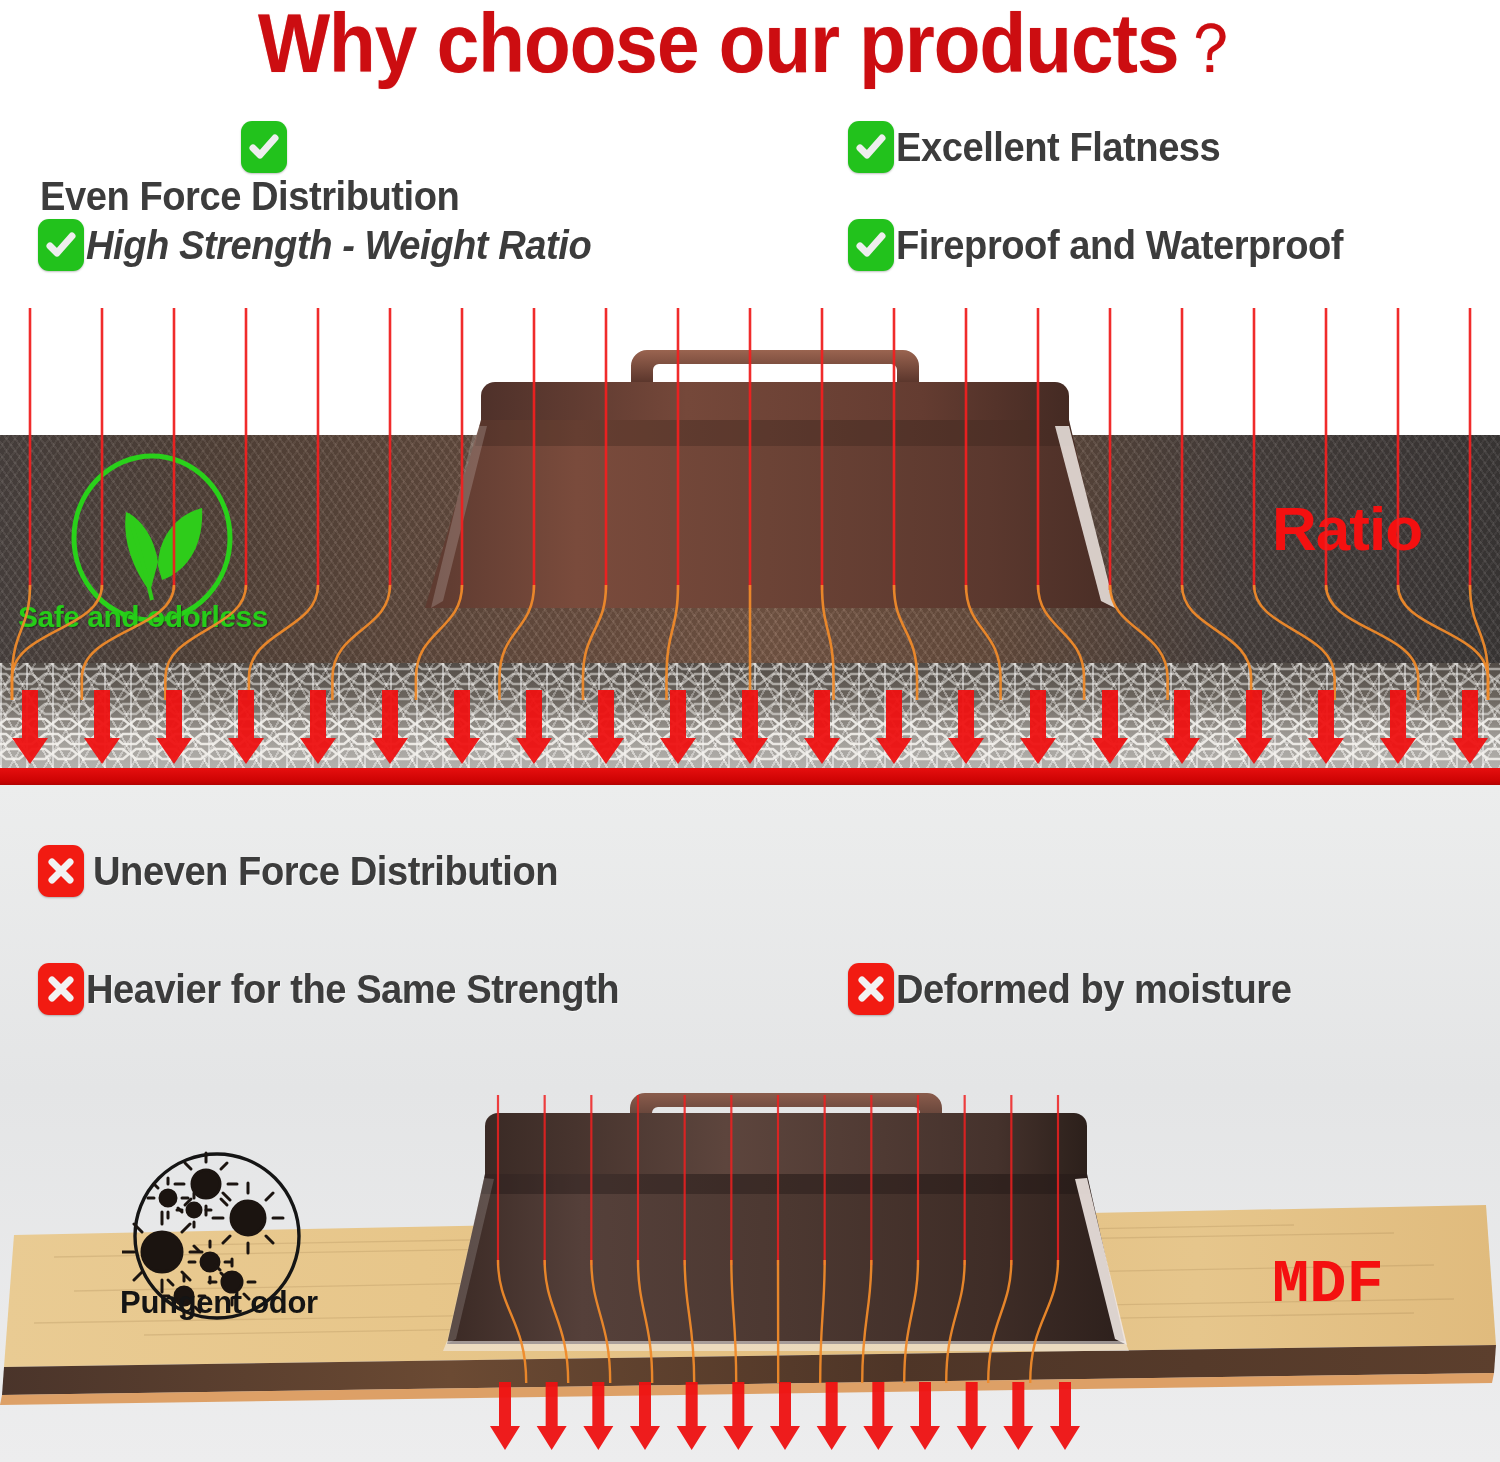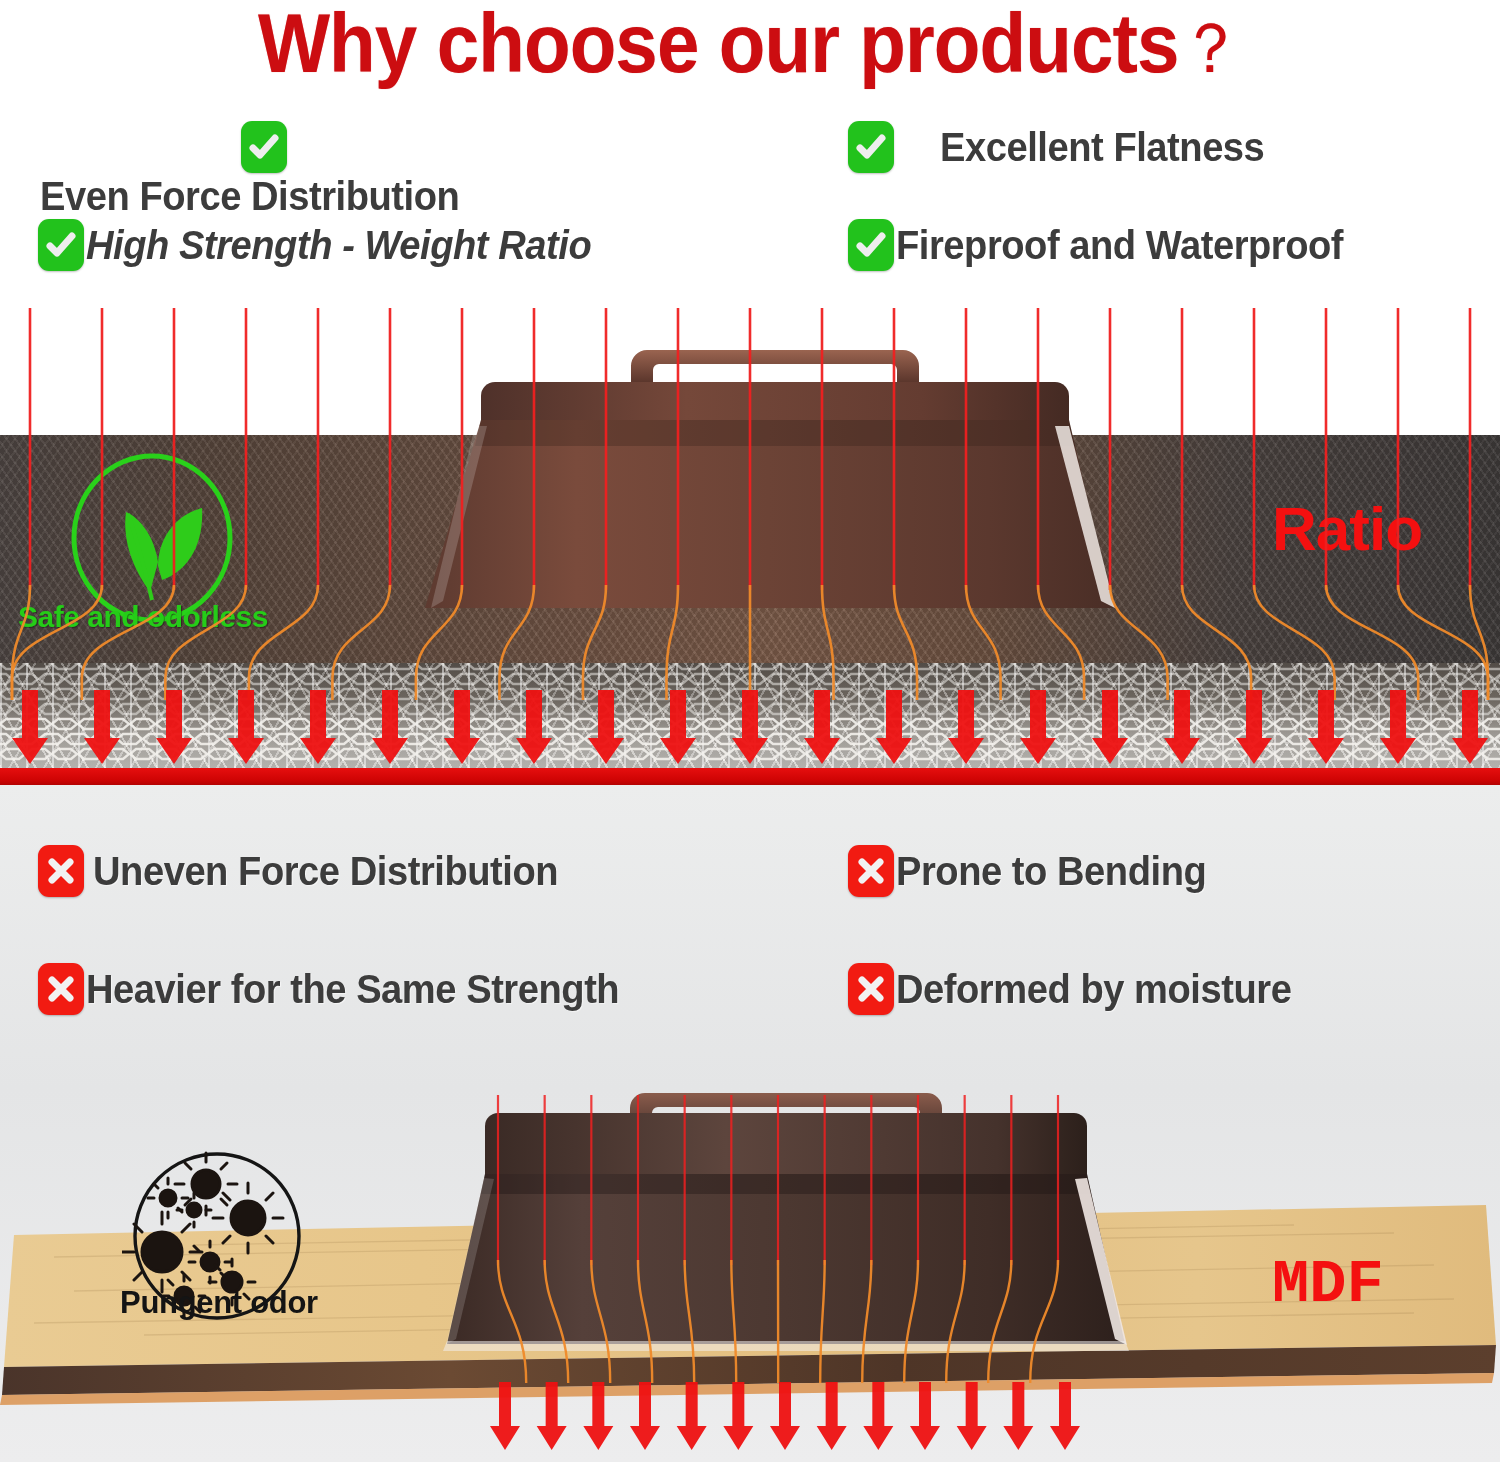--- a/index.html
+++ b/index.html
@@ -116,21 +116,21 @@
 
   <div class="feat" style="left:38px;top:121px;flex-direction:column;">
     <div class="badge ok">
       <svg width="32" height="32" viewBox="0 0 32 32">
           <path d="M5 17 L12 24 L27 7" stroke="#eeeeee" stroke-width="7" fill="none" stroke-linecap="round" stroke-linejoin="round"></path>
         </svg>
     </div>
     <div class="label">Even Force Distribution</div>
   </div>
 
-  <div class="feat" style="left:848px;top:121px;gap:44px;">
+  <div class="feat" style="left:848px;top:121px;">
     <div class="badge ok">
       <svg width="32" height="32" viewBox="0 0 32 32">
           <path d="M5 17 L12 24 L27 7" stroke="#eeeeee" stroke-width="7" fill="none" stroke-linecap="round" stroke-linejoin="round"></path>
         </svg>
     </div>
     <div class="label">Excellent Flatness</div>
   </div>
 
   <div class="feat" style="left:38px;top:219px;font-style:italic;">
     <div class="badge ok">
@@ -701,28 +701,20 @@
 
   <div class="feat" style="left:38px;top:845px;gap:7px;">
     <div class="badge no">
       <svg width="30" height="30" viewBox="0 0 30 30">
           <path d="M6 6 L24 24 M24 6 L6 24" stroke="#f2f2f2" stroke-width="7" stroke-linecap="round"></path>
         </svg>
     </div>
     <div class="label">Uneven Force Distribution</div>
   </div>
 
-  <div class="feat" style="left:848px;top:845px;">
-    <div class="badge no">
-      <svg width="30" height="30" viewBox="0 0 30 30">
-          <path d="M6 6 L24 24 M24 6 L6 24" stroke="#f2f2f2" stroke-width="7" stroke-linecap="round"></path>
-        </svg>
-    </div>
-    <div class="label">Prone to Bending</div>
-  </div>
 
   <div class="feat" style="left:38px;top:963px;">
     <div class="badge no">
       <svg width="30" height="30" viewBox="0 0 30 30">
           <path d="M6 6 L24 24 M24 6 L6 24" stroke="#f2f2f2" stroke-width="7" stroke-linecap="round"></path>
         </svg>
     </div>
     <div class="label">Heavier for the Same Strength</div>
   </div>
 

